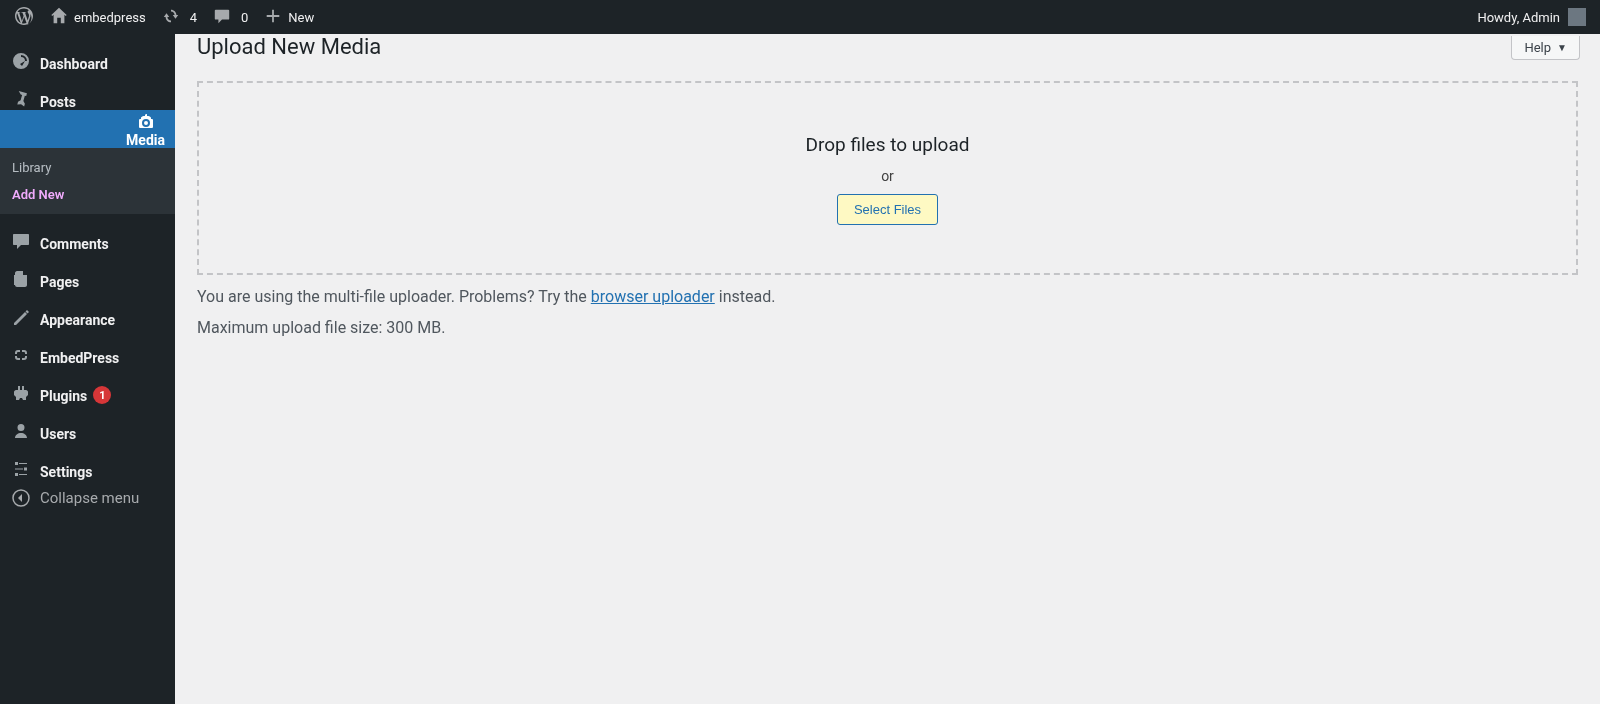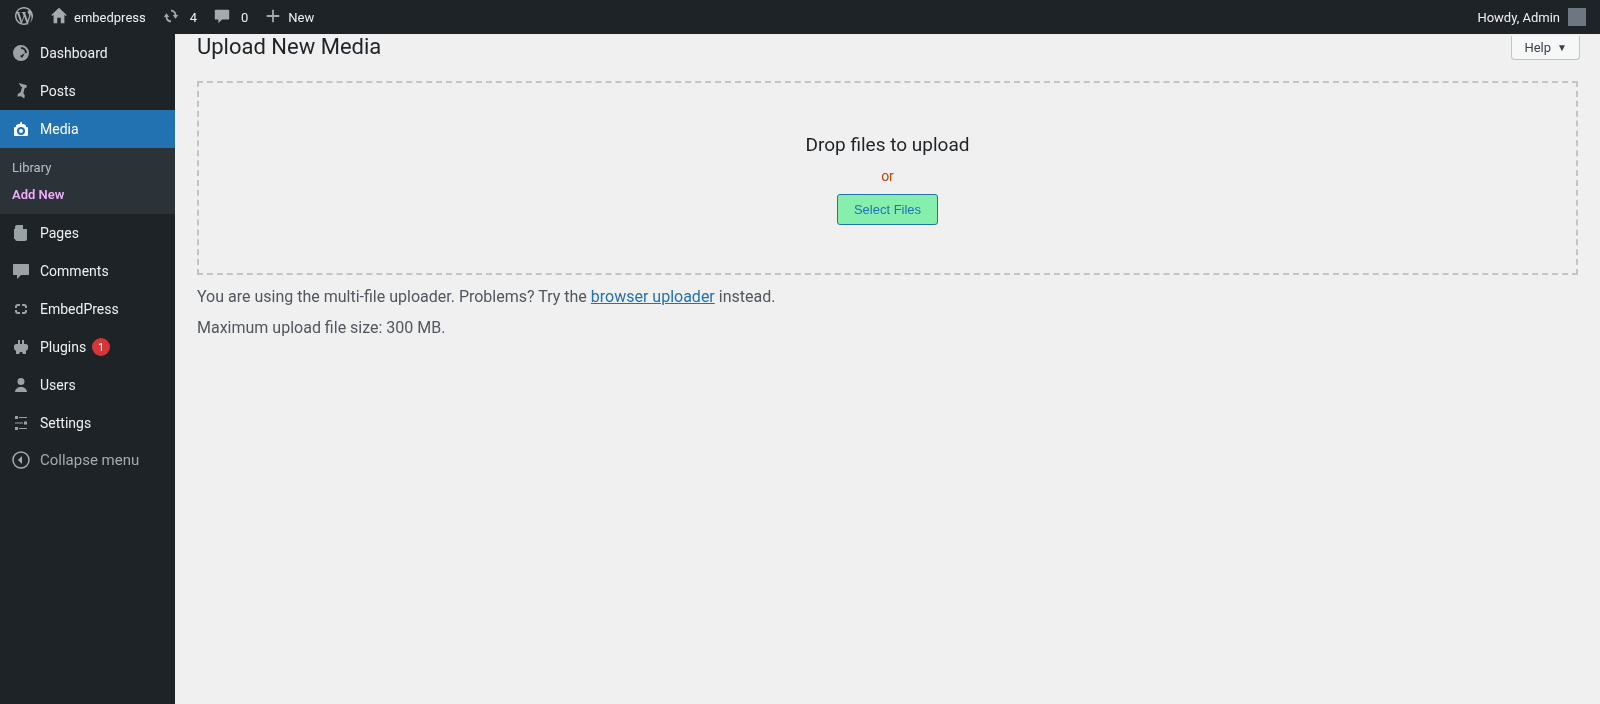--- a/index.html
+++ b/index.html
@@ -9,43 +9,43 @@
     .adminbar { position: fixed; top: 0; left: 0; right: 0; height: 34px; background: #1d2327; color: #c3c4c7; display: flex; align-items: center; justify-content: space-between; z-index: 100; padding: 0 6px; }
     .adminbar-left, .adminbar-right { display: flex; align-items: center; height: 100%; }
     .adminbar-item { display: flex; align-items: center; padding: 0 8px; height: 100%; cursor: pointer; color: #f0f0f1; font-size: 13px; }
     .adminbar-item svg { fill: #a7aaad; margin-right: 6px; }
     .adminbar-item .solo svg { margin-right: 0; }
     .adminbar-count { margin-left: 4px; }
     .avatar-box { width: 18px; height: 18px; background: #6c7781; margin-left: 8px; }
 
     
     .sidebar { position: fixed; top: 34px; left: 0; bottom: 0; width: 175px; background: #1d2327; color: #f0f0f1; }
-    .menu-item { display: flex; align-items: center; padding: 0 10px; height: 38px; cursor: pointer; color: #f0f0f1; font-size: 14px; position: relative; }
-    .menu-item.current { background: #2271b1; color: #fff; }
+    .menu-item { display: flex; align-items: flex-end; padding: 0 10px; height: 38px; cursor: pointer; color: #f0f0f1; font-size: 14px; position: relative; font-weight: bold; }
+    .menu-item.current { background: #2271b1; color: #fff; flex-direction: column; }
     .menu-item.current::after { content: ""; position: absolute; right: -9px; top: 50%; transform: translateY(-50%); border: 9px solid transparent; border-right-color: #f0f0f1; }
     .menu-item .icon { width: 22px; height: 22px; display: flex; align-items: center; justify-content: center; margin-right: 8px; flex-shrink: 0; }
     .menu-item svg { fill: rgba(240,246,252,.6); }
     .menu-item.current svg { fill: #fff; }
     .submenu { background: #2c3338; padding: 6px 0; }
     .submenu-item { padding: 6px 12px; font-size: 13px; color: rgba(240,246,252,.7); cursor: pointer; }
     .submenu-item.current { color: #f0abfc; font-weight: 600; }
     .collapse-item { display: flex; align-items: center; padding: 0 10px; height: 36px; color: #a7aaad; font-size: 15px; cursor: pointer; }
     .collapse-item .icon { width: 22px; height: 22px; display: flex; align-items: center; justify-content: center; margin-right: 8px; }
     .badge { display: inline-flex; align-items: center; justify-content: center; min-width: 18px; height: 18px; padding: 0 5px; border-radius: 9px; background: #d63638; color: #fff; font-size: 11px; margin-left: 6px; }
 
     
     .content { margin-left: 175px; margin-top: 16px; padding: 0; }
     .help-tab { position: absolute; top: 36px; right: 20px; background: #f6f7f7; border: 1px solid #c3c4c7; border-top: none; border-radius: 0 0 4px 4px; padding: 4px 12px; font-size: 13px; cursor: pointer; display: flex; align-items: center; }
     .help-tab .tri { margin-left: 6px; font-size: 10px; }
     .wrap { padding: 10px 22px 22px 22px; }
     h1 { font-size: 22px; font-weight: 400; color: #1d2327; margin: 8px 0 22px 0; }
     .dropzone { border: 2px dashed #c3c4c7; padding: 50px 20px 48px; text-align: center; margin-bottom: 10px; }
     .drop-title { font-size: 19px; color: #1d2327; margin-bottom: 12px; }
-    .drop-or { font-size: 14px; color: #c2410c; margin-bottom: 10px; }
-    .select-files-btn { display: inline-block; padding: 7px 16px; border: 1px solid #2271b1; color: #2271b1; background: #86efac; border-radius: 3px; font-size: 13px; cursor: pointer; }
+    .drop-or { font-size: 14px; color: #404040; margin-bottom: 10px; }
+    .select-files-btn { display: inline-block; padding: 7px 16px; border: 1px solid #2271b1; color: #2271b1; background: #fef9c3; border-radius: 3px; font-size: 13px; cursor: pointer; }
     .note { font-size: 16px; color: #50575e; margin: 12px 0; }
     .note a { color: #2271b1; text-decoration: underline; }
   </style>
 </head>
 <body>
 
 <div class="adminbar">
   <div class="adminbar-left">
     <div class="adminbar-item">
       <span class="solo"><svg width="20" height="20" viewBox="0 0 20 20">
@@ -110,32 +110,40 @@
       </span>
     <span>Media</span>
   </div>
   <div class="submenu">
     <div class="submenu-item">Library</div>
     <div class="submenu-item current">Add New</div>
   </div>
   <div class="menu-item">
     <span class="icon">
         <svg width="20" height="20" viewBox="0 0 20 20">
+          <path d="M3 3h14c.6 0 1 .4 1 1v9c0 .6-.4 1-1 1h-7l-4 4v-4H3c-.6 0-1-.4-1-1V4c0-.6.4-1 1-1z"></path>
+        </svg>
+      </span>
+    <span>Comments</span>
+  </div>
+  <div class="menu-item">
+    <span class="icon">
+        <svg width="20" height="20" viewBox="0 0 20 20">
           <path d="M6 2h6l4 4v10c0 1-1 2-2 2H6c-1 0-2-1-2-2V4c0-1 1-2 2-2zm6 0v4h4l-4-4zM5 5h1v12H5zM3 6h1v10H3z"></path>
         </svg>
       </span>
     <span>Pages</span>
   </div>
   <div class="menu-item">
     <span class="icon">
         <svg width="20" height="20" viewBox="0 0 20 20">
-          <path d="M3 3h14c.6 0 1 .4 1 1v9c0 .6-.4 1-1 1h-7l-4 4v-4H3c-.6 0-1-.4-1-1V4c0-.6.4-1 1-1z"></path>
-        </svg>
-      </span>
-    <span>Comments</span>
+          <path d="M3 16l11-11 2 2L5 18H3v-2zm13-13l2 2-1.5 1.5-2-2L16 3z"></path>
+        </svg>
+      </span>
+    <span>Appearance</span>
   </div>
   <div class="menu-item">
     <span class="icon">
         <svg width="20" height="20" viewBox="0 0 20 20">
           <path d="M7 5a3 3 0 00-3 3v1h2V8a1 1 0 011-1h2V5H7zm6 0h-2v2h2a1 1 0 011 1v1h2V8a3 3 0 00-3-3zM4 11v1a3 3 0 003 3h2v-2H7a1 1 0 01-1-1v-1H4zm10 0v1a1 1 0 01-1 1h-2v2h2a3 3 0 003-3v-1h-2z"></path>
         </svg>
       </span>
     <span>EmbedPress</span>
   </div>
   <div class="menu-item">

